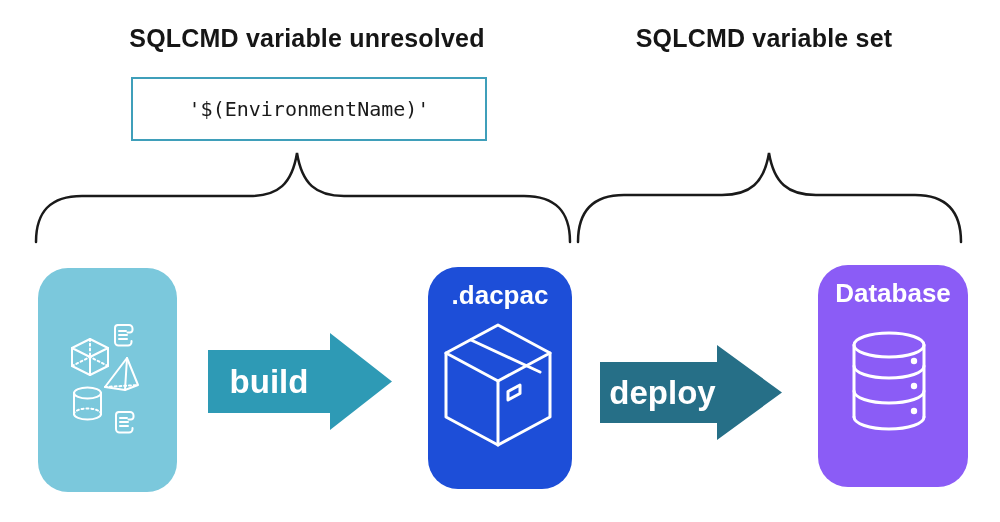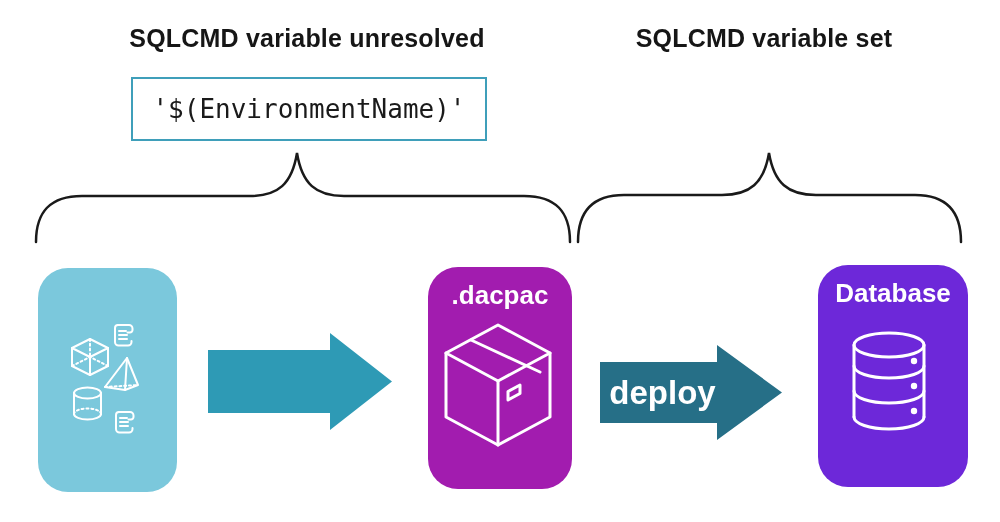--- a/index.html
+++ b/index.html
@@ -8,29 +8,29 @@
 
   .heading{position:absolute;top:24px;text-align:center;font-weight:bold;font-size:25px;
            color:#161616;letter-spacing:.2px;}
   .heading-left{left:57px;width:500px;}
   .heading-right{left:514px;width:500px;}
 
   .codebox{position:absolute;top:77px;height:64px;border:2px solid #3f9fba;background:#ffffff;
            display:flex;align-items:center;justify-content:center;box-sizing:border-box;}
   .codebox-left{left:131px;width:356px;}
   .codebox-right{left:668px;width:202px;}
-  .code{font-family:"DejaVu Sans Mono",monospace;font-size:26px;color:#1a1a1a;white-space:pre;}
+  .code{font-family:"DejaVu Sans Mono",monospace;font-size:20px;color:#1a1a1a;white-space:pre;}
 
   .braces{position:absolute;left:0;top:0;pointer-events:none;}
   .brace{fill:none;stroke:#1a1a1a;stroke-width:2.5;stroke-linecap:round;}
 
   .node{position:absolute;border-radius:30px;color:#ffffff;}
   .node-sqlproj{left:38px;top:268px;width:139px;height:224px;background:#7bc8dc;}
-  .node-dacpac{left:428px;top:267px;width:144px;height:222px;background:#a21caf;}
-  .node-database{left:818px;top:265px;width:150px;height:222px;background:#6d28d9;}
+  .node-dacpac{left:428px;top:267px;width:144px;height:222px;background:#1d4ed8;}
+  .node-database{left:818px;top:265px;width:150px;height:222px;background:#8b5cf6;}
   .node-label{text-align:center;margin-top:13px;font-weight:bold;font-size:26px;}
   .node-icon{position:absolute;left:0;top:0;}
   .ic{stroke:#ffffff;fill:none;stroke-width:2;stroke-linecap:round;stroke-linejoin:round;}
   .ic3{stroke:#ffffff;fill:none;stroke-width:3;stroke-linecap:round;stroke-linejoin:round;}
   .dash{stroke-dasharray:2 2.8;}
   .dot{fill:#ffffff;stroke:none;}
 
   .arrow{position:absolute;}
   .arrow svg{display:block;}
   .arrow-build{left:208px;top:333px;}
@@ -94,20 +94,21 @@
       </g>
 
       <use href="#scrollGlyph" x="75" y="93"></use>
     </svg>
   </div>
 
   <div class="arrow arrow-build">
     <svg width="184" height="97" viewBox="0 0 184 97">
       <polygon points="0,17 122,17 122,0 184,48.5 122,97 122,80 0,80" fill="#2e9ab5"></polygon>
     </svg>
+    <span class="arrow-label label-build">build</span>
   </div>
 
   <div class="node node-dacpac">
     <div class="node-label">.dacpac</div>
     <svg class="node-icon" width="144" height="222" viewBox="0 0 144 222">
       <g class="ic3">
         <path d="M70 58 L122 86 L70 114 L18 86 Z"></path>
         <path d="M18 86 V150 L70 178 L122 150 V86"></path>
         <line x1="70" y1="114" x2="70" y2="178"></line>
         <line x1="43" y1="73" x2="112" y2="105"></line>

